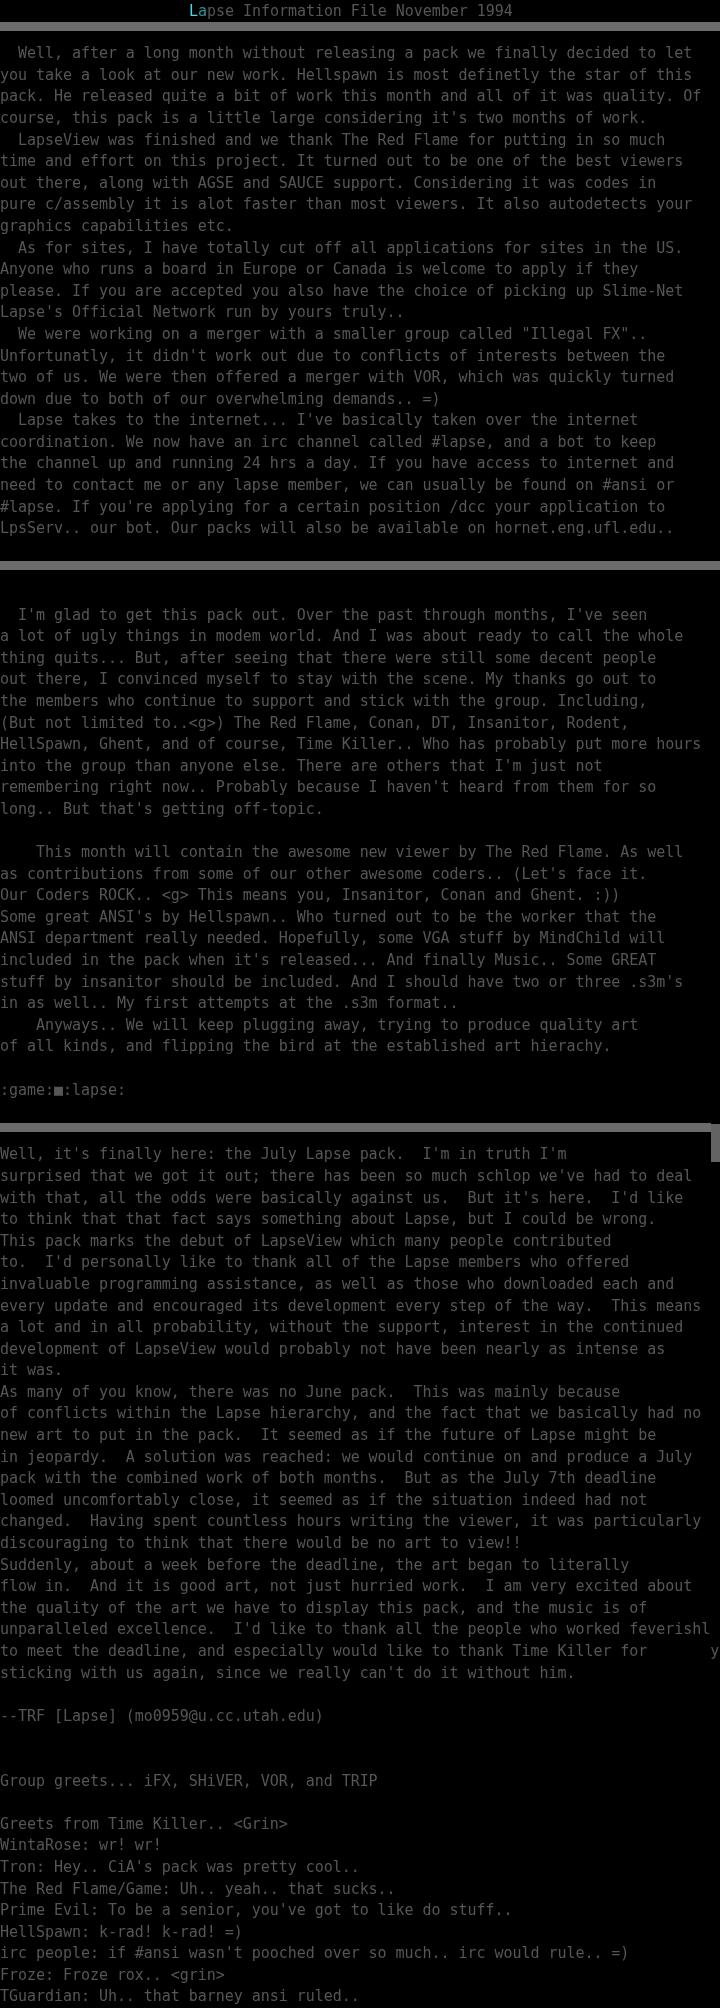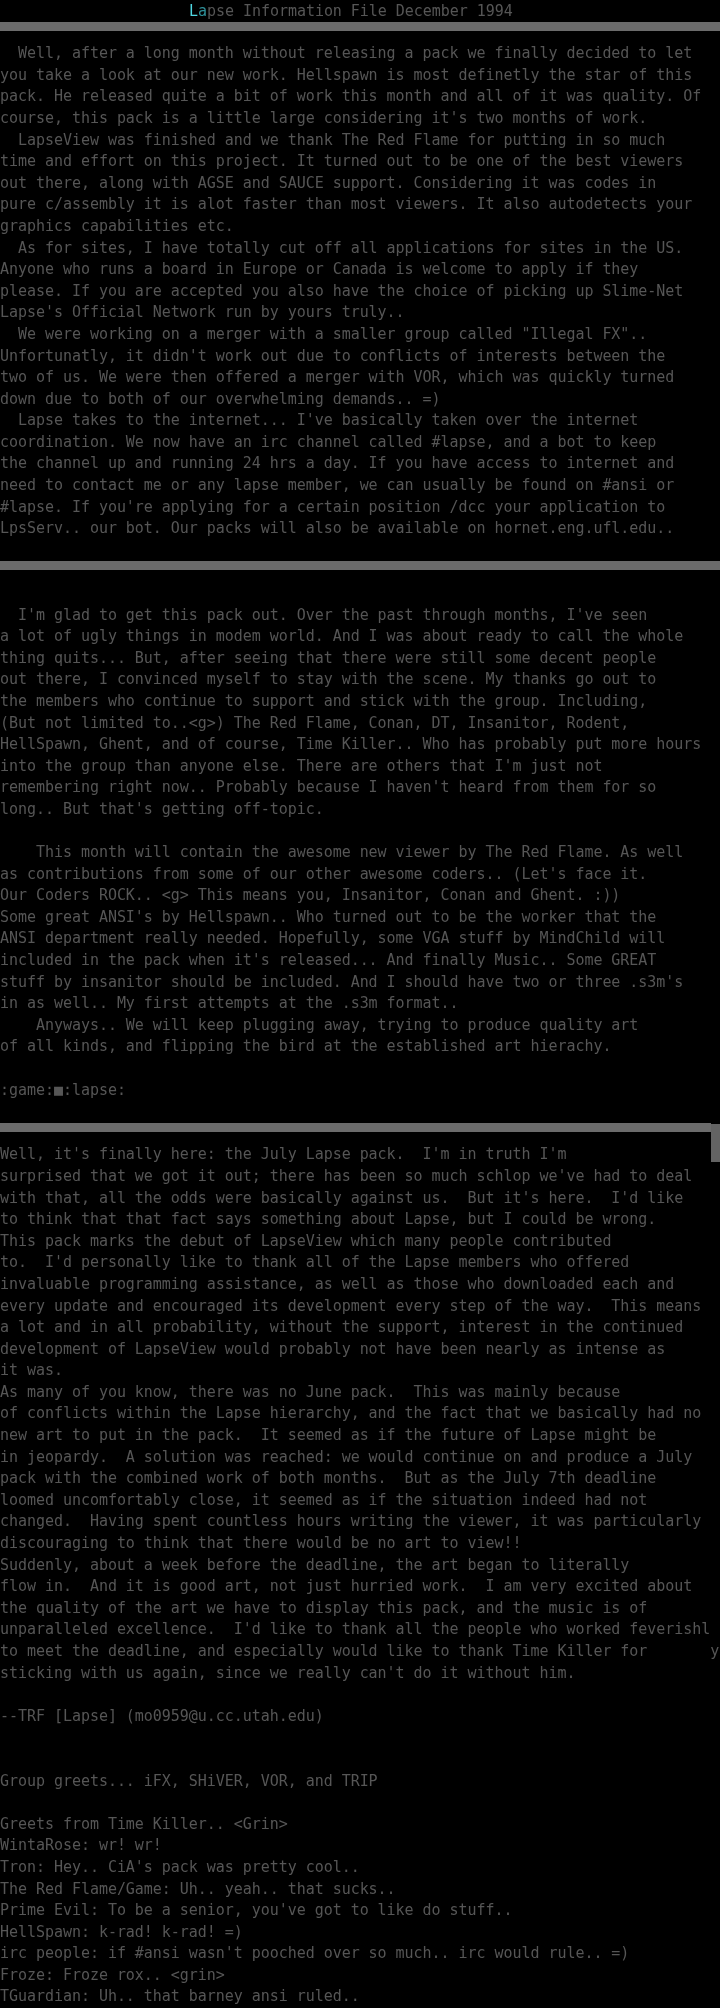--- a/index.html
+++ b/index.html
@@ -48,21 +48,21 @@
     white-space: pre;
     color: #565656;
   }
   #title-line .hot1 { color: #4fd7e2; }
   #title-line .hot2 { color: #2e9099; }
 </style>
 </head>
 <body>
 
 <div id="screen">
-  <div id="title-line"><span class="hot1">L</span><span class="hot2">a</span><span>pse Information File December 1994</span></div>
+  <div id="title-line"><span class="hot1">L</span><span class="hot2">a</span><span>pse Information File November 1994</span></div>
   <div id="text-body">
       <div class="hbar" style="top: 21.6px; width: 720px;"></div>
       <div class="line" style="top: 43.2px;">  Well, after a long month without releasing a pack we finally decided to let</div>
       <div class="line" style="top: 64.8px;">you take a look at our new work. Hellspawn is most definetly the star of this</div>
       <div class="line" style="top: 86.4px;">pack. He released quite a bit of work this month and all of it was quality. Of</div>
       <div class="line" style="top: 108px;">course, this pack is a little large considering it's two months of work.</div>
       <div class="line" style="top: 129.5px;">  LapseView was finished and we thank The Red Flame for putting in so much</div>
       <div class="line" style="top: 151.1px;">time and effort on this project. It turned out to be one of the best viewers</div>
       <div class="line" style="top: 172.7px;">out there, along with AGSE and SAUCE support. Considering it was codes in</div>
       <div class="line" style="top: 194.3px;">pure c/assembly it is alot faster than most viewers. It also autodetects your</div>

